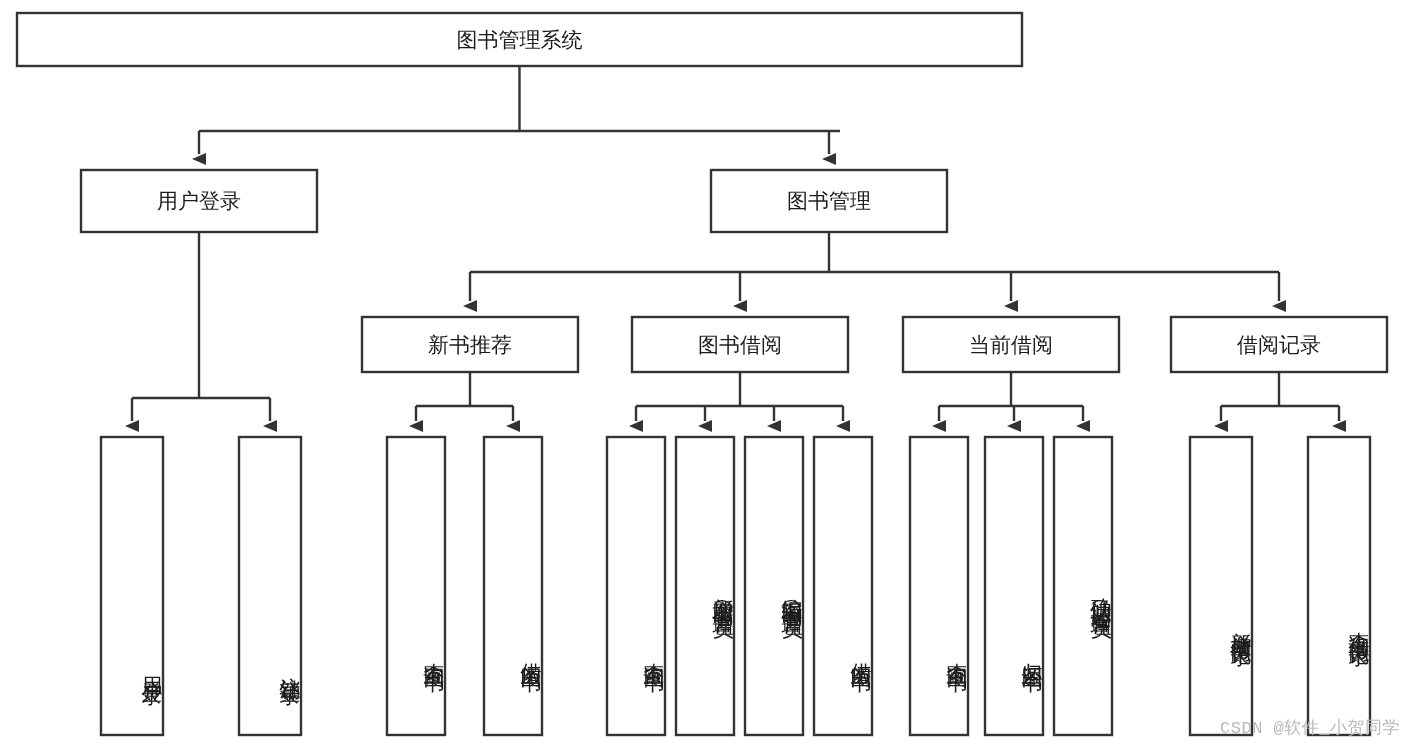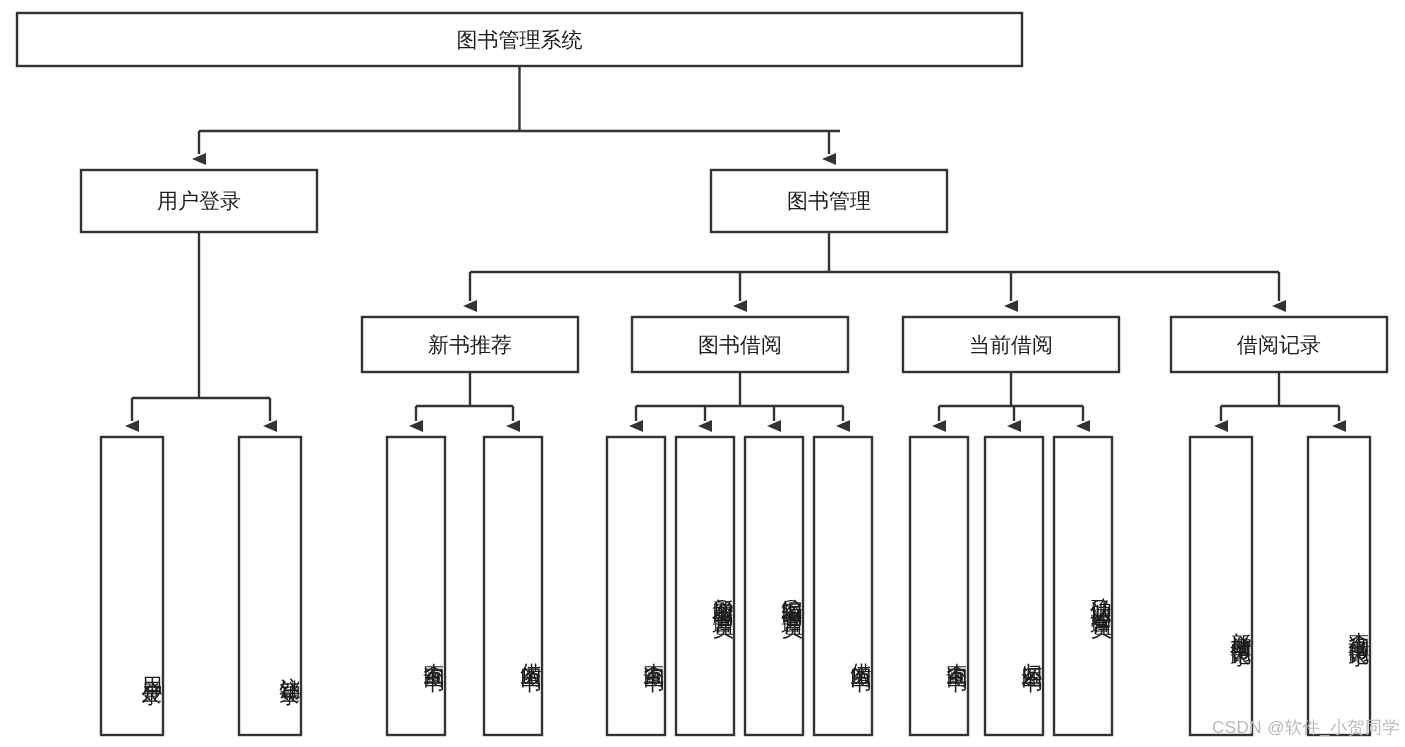--- a/index.html
+++ b/index.html
@@ -59,21 +59,21 @@
     display: flex;
     align-items: flex-start;
     justify-content: center;
     white-space: nowrap;
     pointer-events: none;
   }
   .watermark {
     position: absolute;
     right: 14px;
     bottom: 8px;
-    font-family: Liberation Sans, sans-serif;
+    font-family: Liberation Mono, monospace;
     font-size: 17px;
     color: #b9b9b9;
     letter-spacing: 0.5px;
     white-space: nowrap;
   }
 </style>
 </head>
 <body>
 
 <div id="diagram-root">

